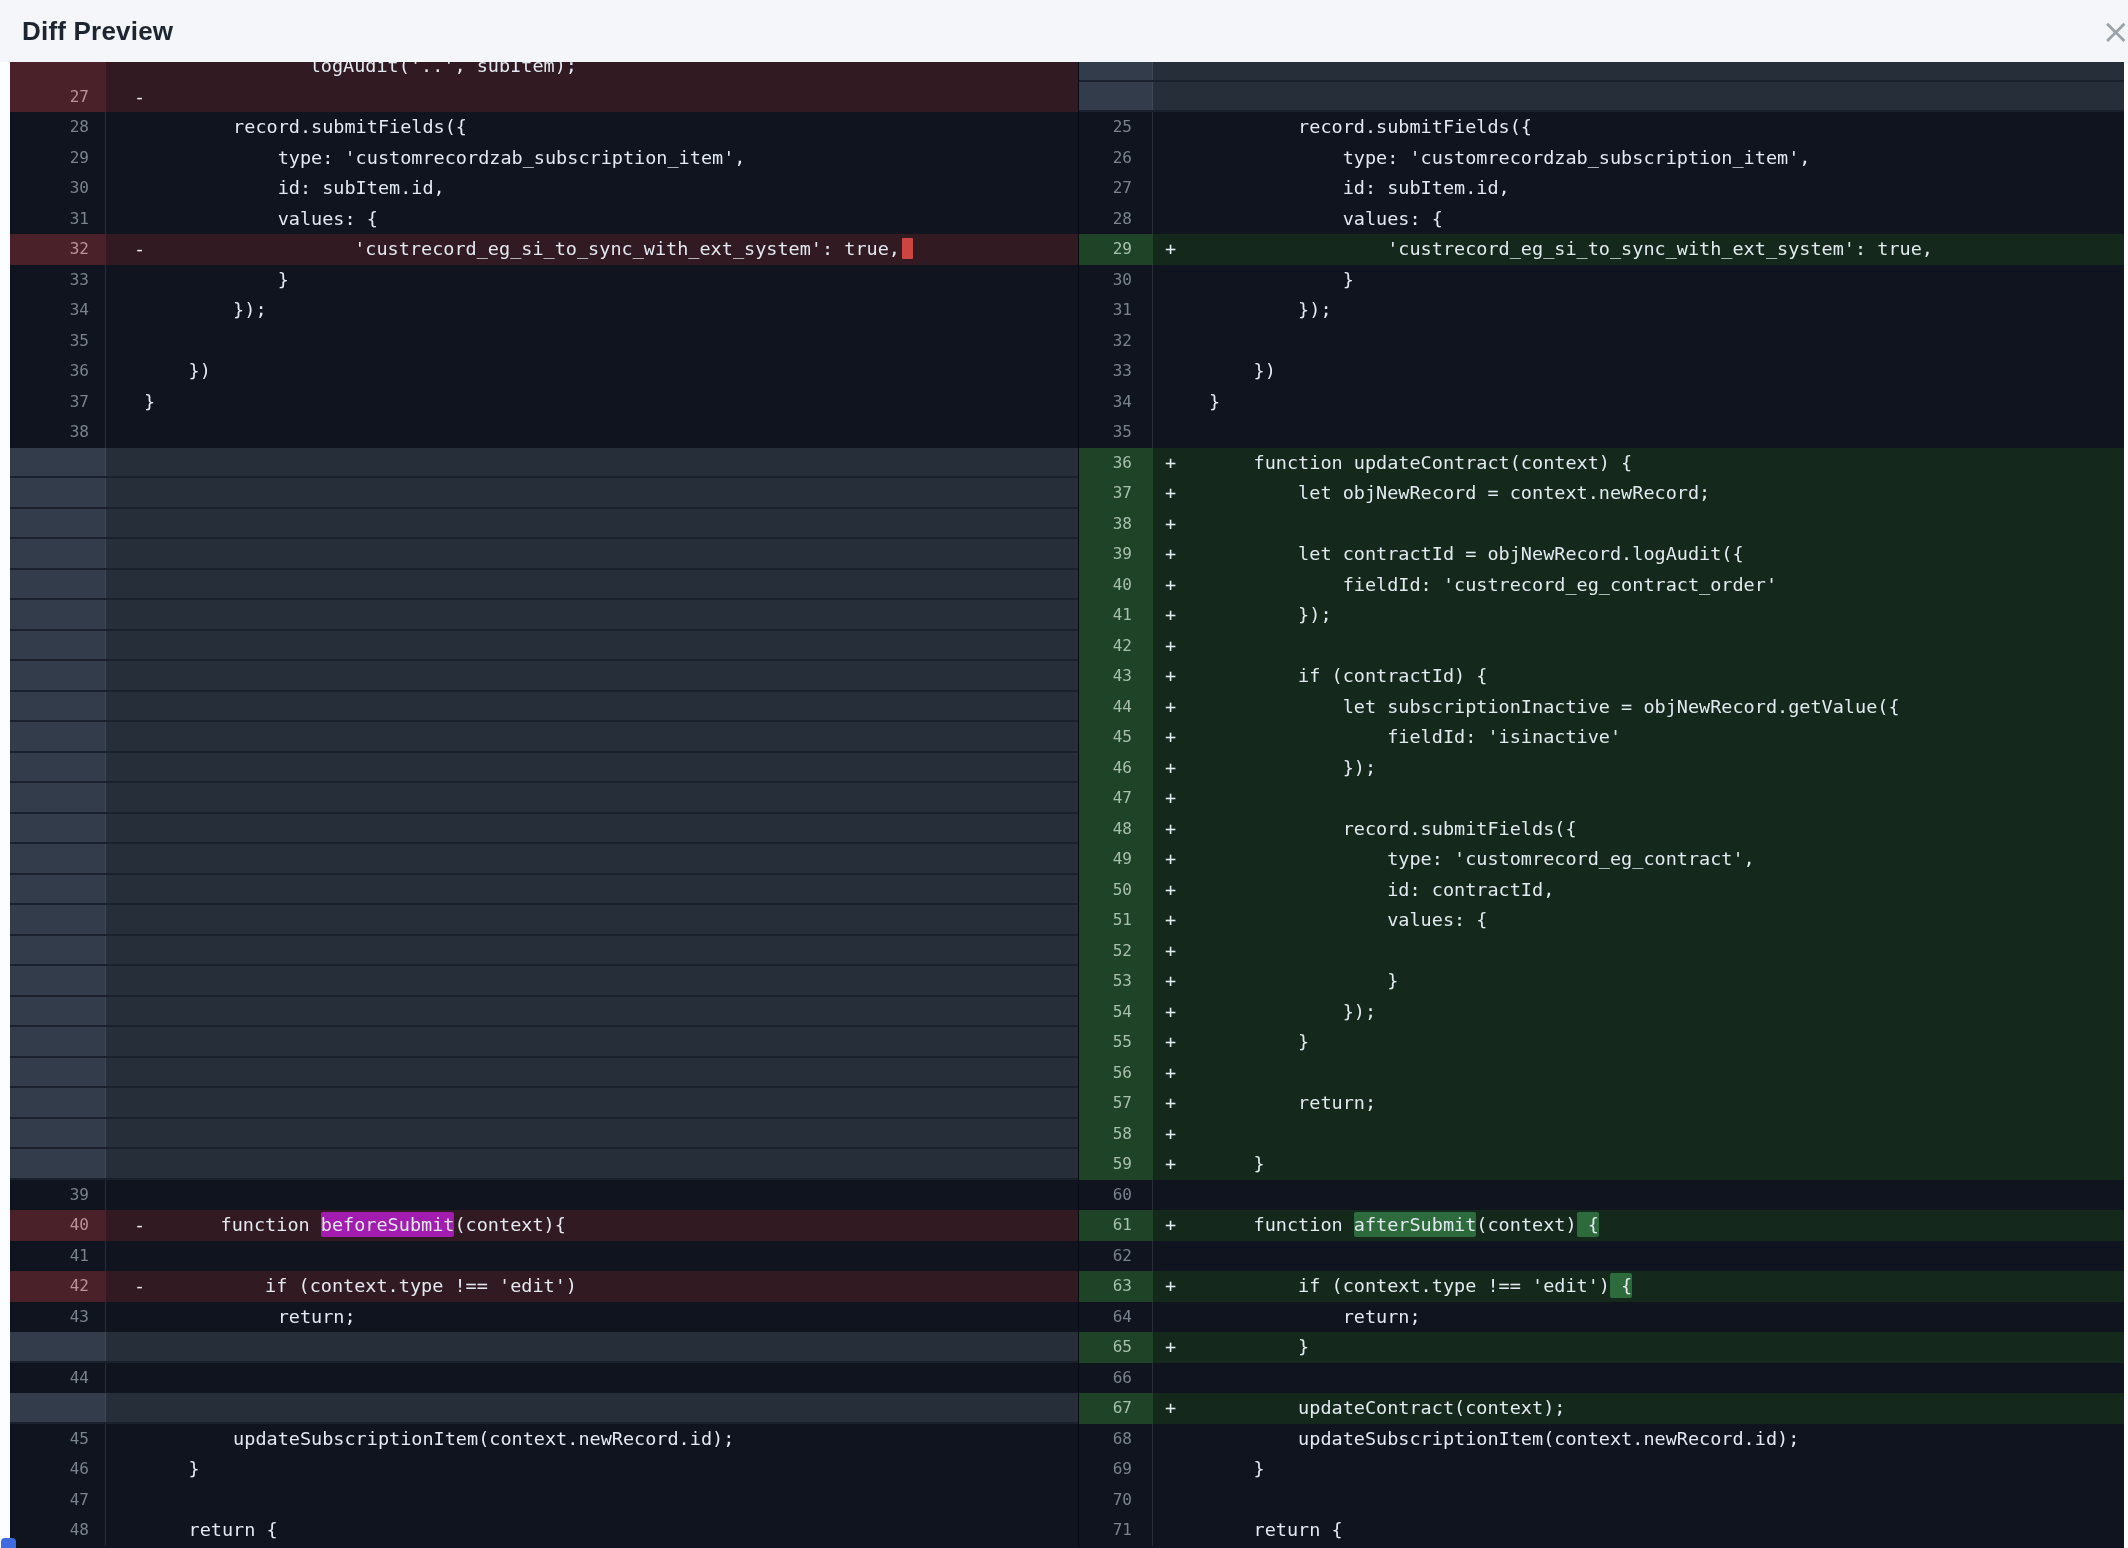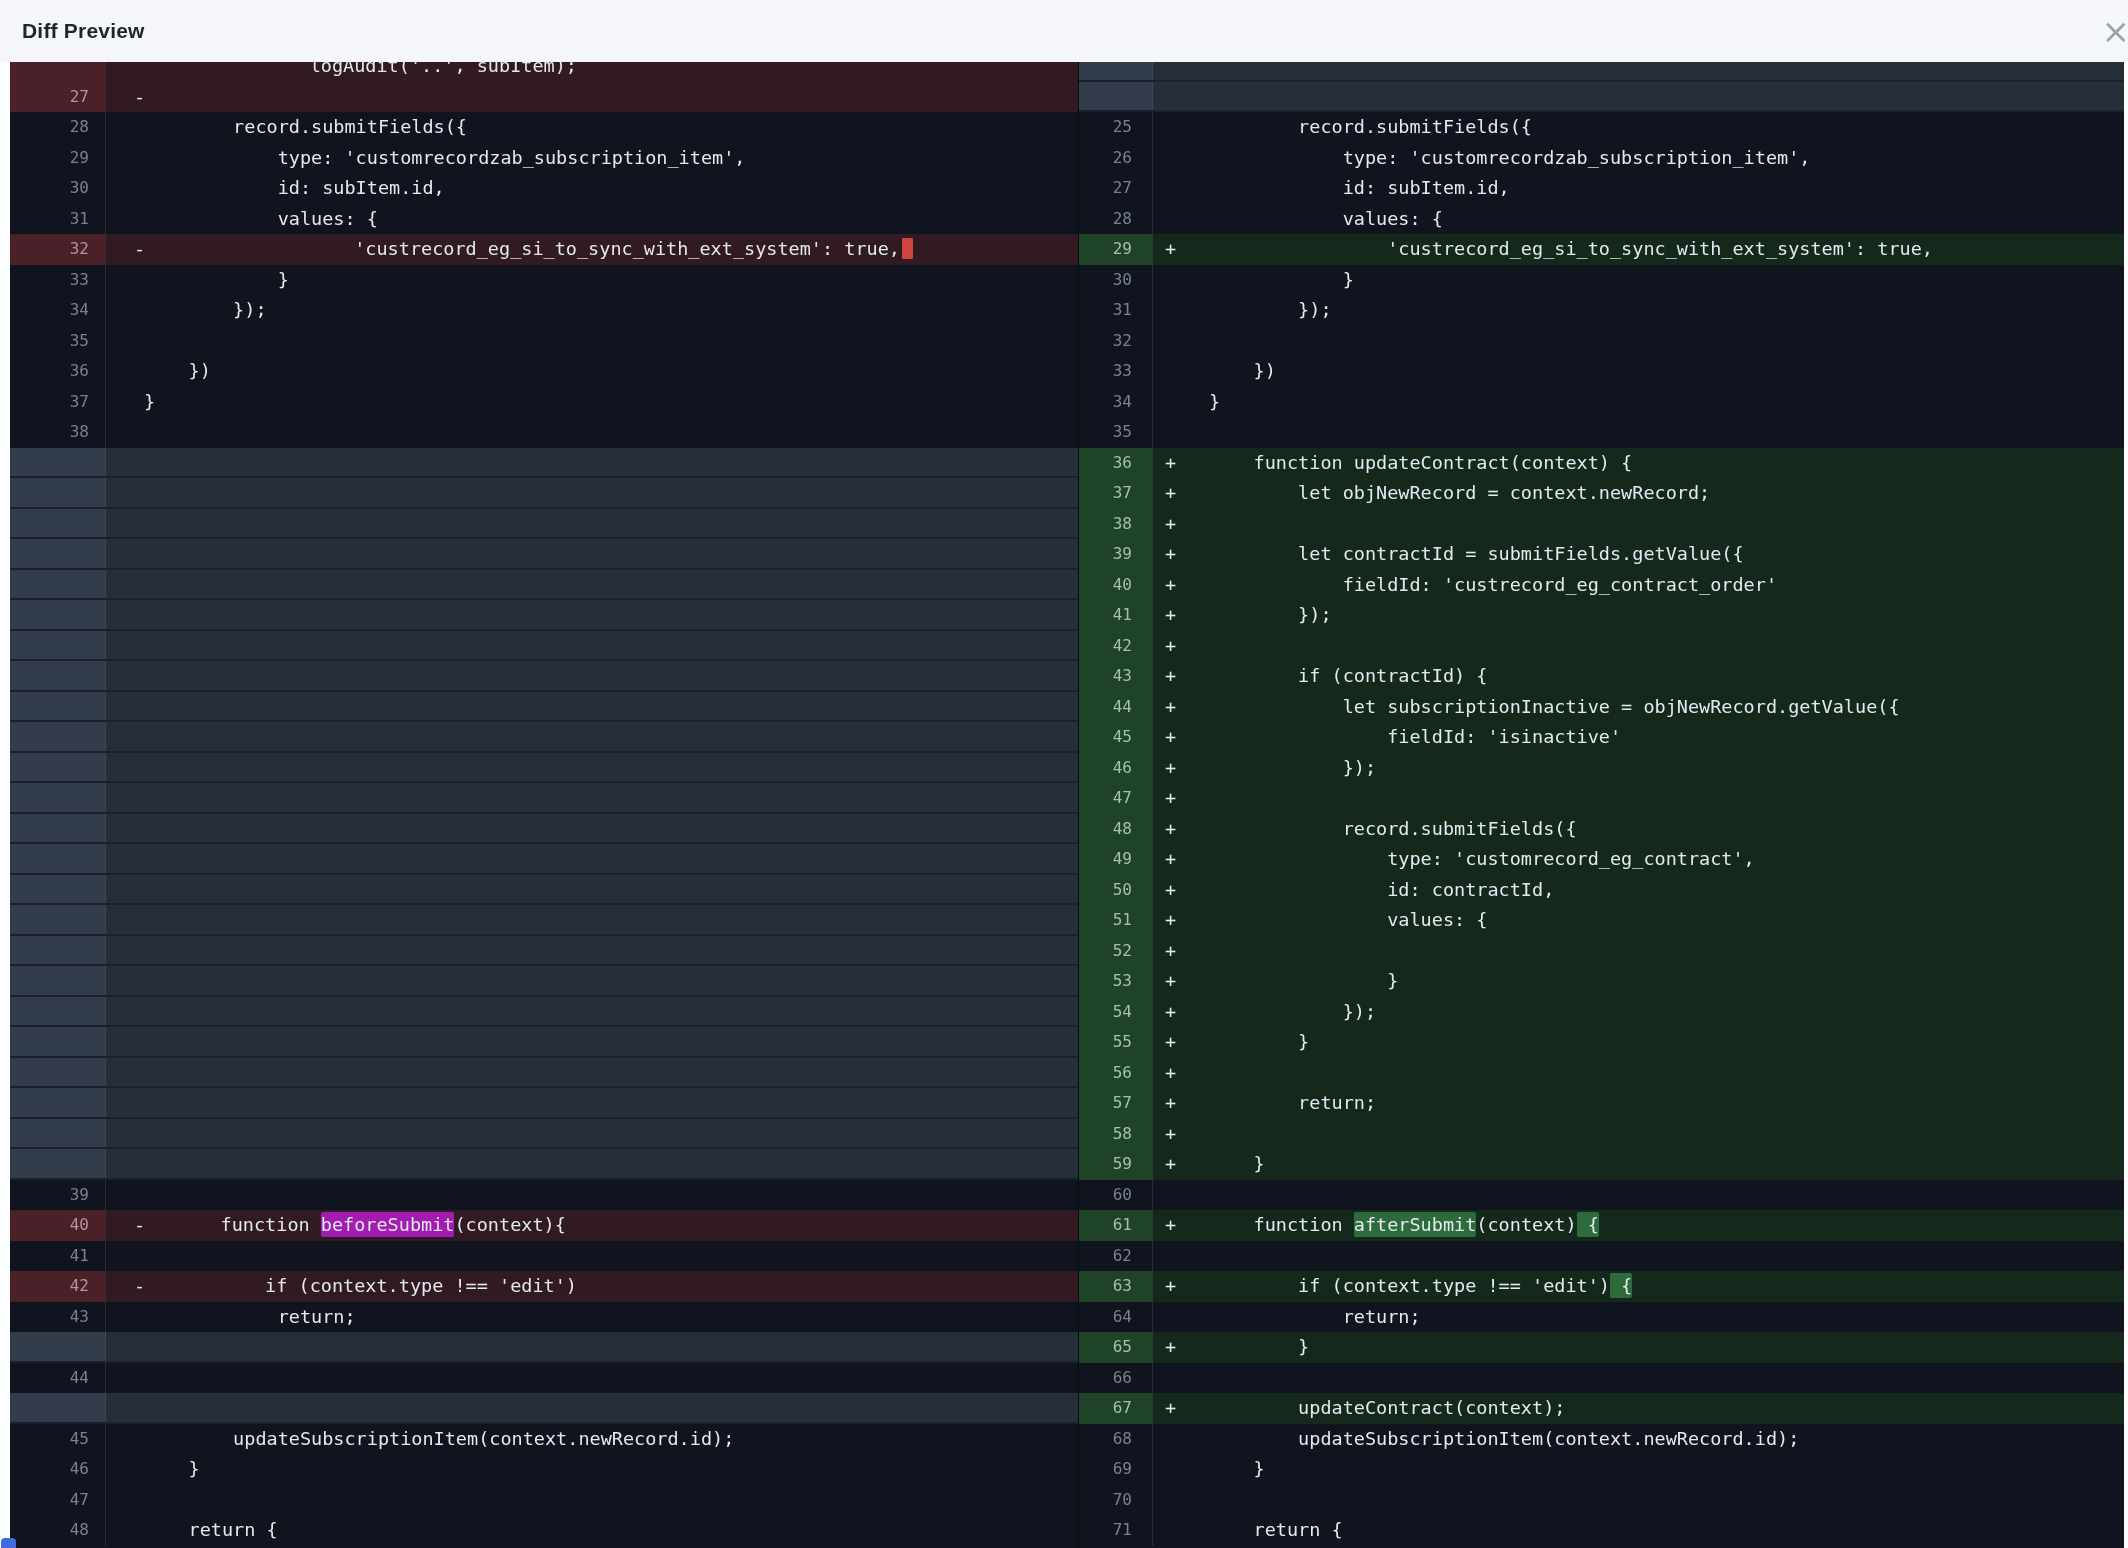--- a/index.html
+++ b/index.html
@@ -9,21 +9,21 @@
     background:#fcfdfe; overflow:hidden;
     font-family:"Liberation Sans", sans-serif;
   }
   
   .hdr {
     position:absolute; top:0; left:0; right:0; height:62px;
     background:#f4f6f9; display:flex; align-items:center; padding:0 22px;
     z-index:5;
   }
   .hdr h1 {
-    margin:0; font-size:21px; font-weight:600; color:#1c2530; letter-spacing:.2px;
+    margin:0; font-size:26px; font-weight:600; color:#1c2530; letter-spacing:.2px;
   }
   .close {
     position:absolute; right:-6px; top:14px; font-size:34px; line-height:34px;
     color:#9aa2ab; font-weight:400; cursor:pointer; font-family:"DejaVu Sans", sans-serif;
     padding:0 4px;
   }
   
   .diff {
     position:absolute; top:62px; left:10px; right:4px; bottom:0;
     display:flex; overflow:hidden; background:#0f141e;
@@ -411,21 +411,21 @@
           <pre class="code"><span>        let objNewRecord = context.newRecord;</span></pre>
         </div>
         <div class="row add">
           <div class="num">38</div>
           <div class="marker">+</div>
           <pre class="code"><span></span></pre>
         </div>
         <div class="row add">
           <div class="num">39</div>
           <div class="marker">+</div>
-          <pre class="code"><span>        let contractId = submitFields.getValue({</span></pre>
+          <pre class="code"><span>        let contractId = objNewRecord.logAudit({</span></pre>
         </div>
         <div class="row add">
           <div class="num">40</div>
           <div class="marker">+</div>
           <pre class="code"><span>            fieldId: 'custrecord_eg_contract_order'</span></pre>
         </div>
         <div class="row add">
           <div class="num">41</div>
           <div class="marker">+</div>
           <pre class="code"><span>        });</span></pre>

